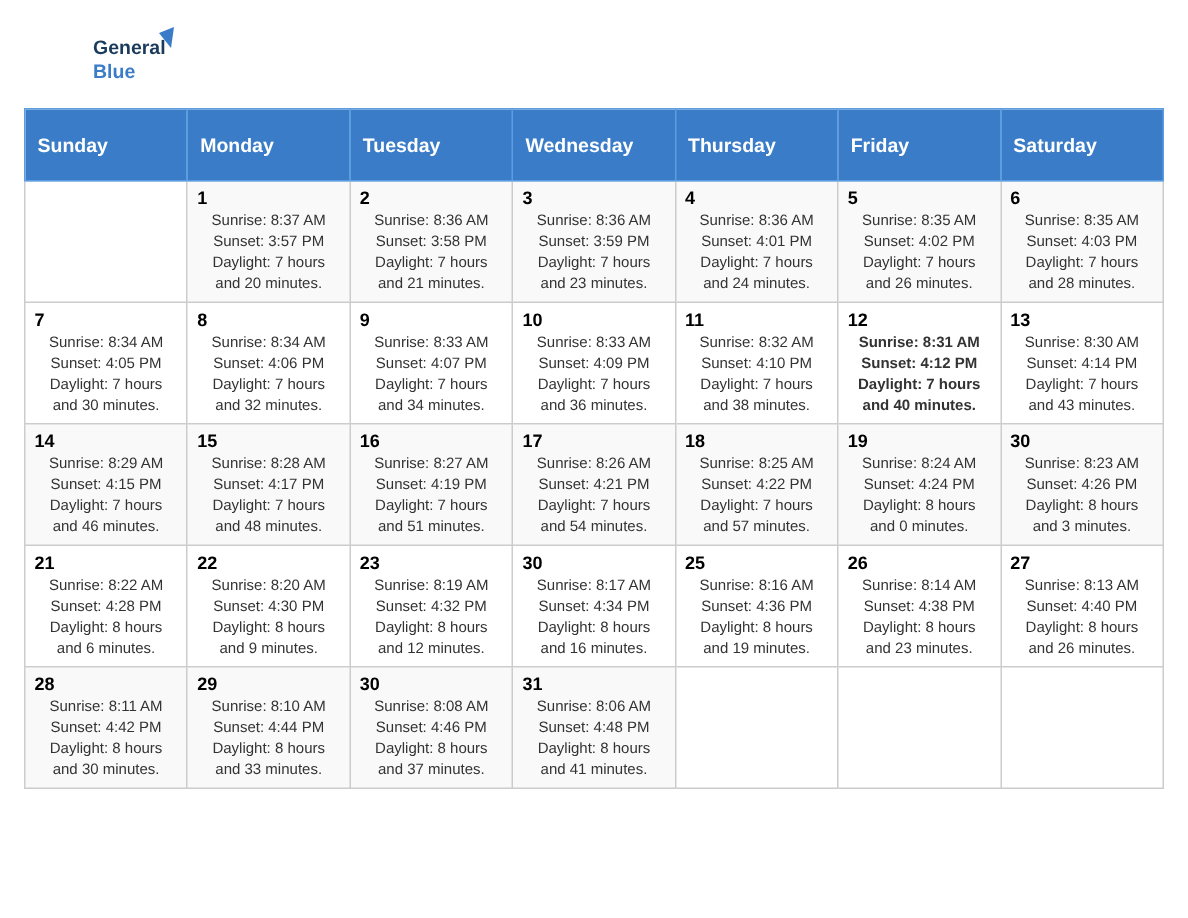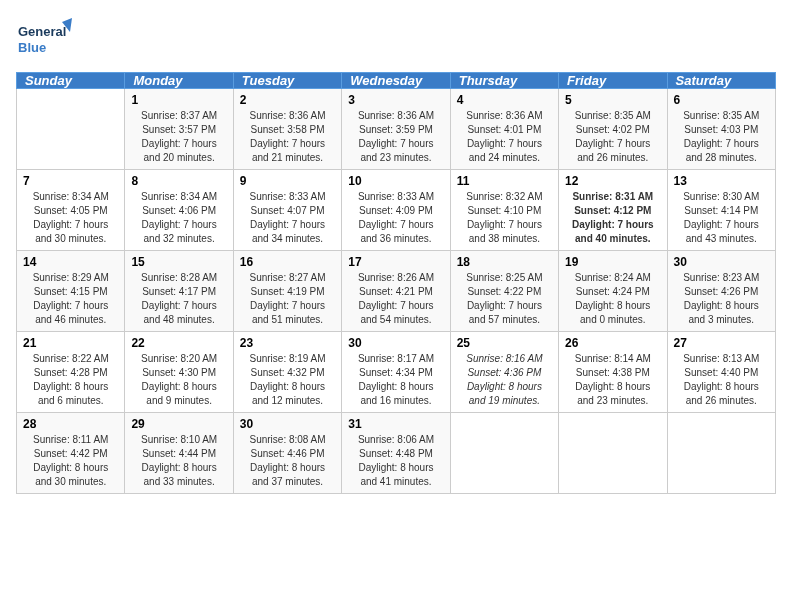--- a/index.html
+++ b/index.html
@@ -13,46 +13,46 @@
     .header {
       display: flex;
       justify-content: space-between;
       align-items: flex-start;
       margin-bottom: 12px;
     }
     .logo {
       display: flex;
       align-items: flex-end;
       gap: 4px;
+      margin-left: 44px;
     }
     .title-block { text-align: right; }
     .month-title {
       font-size: 32px;
       font-weight: normal;
       color: #1a1a1a;
     }
     .subtitle {
       font-size: 16px;
       color: #333;
       font-weight: bold;
     }
     table {
       width: 100%;
       border-collapse: collapse;
       font-size: 11px;
     }
     thead tr th {
       background: #3a7cc7;
       color: #fff;
-      padding: 0 8px;
+      padding: 16px 8px;
       text-align: left;
       font-size: 13px;
       font-weight: bold;
       border: 1px solid #5a9de0;
-      font-style: italic;
     }
     tbody tr td {
       border: 1px solid #ccc;
       padding: 4px 6px;
       vertical-align: top;
       width: 107px;
       min-height: 80px;
       background: #fff;
     }
     tbody tr:nth-child(odd) td { background: #f9f9f9; }
@@ -271,21 +271,21 @@
         </td>
         <td>
           <span class="day-number">30</span>
           <div class="day-info" style="white-space: pre-line;">Sunrise: 8:17 AM
 Sunset: 4:34 PM
 Daylight: 8 hours
 and 16 minutes.</div>
         </td>
         <td>
           <span class="day-number">25</span>
-          <div class="day-info" style="white-space: pre-line; font-style: italic;">Sunrise: 8:16 AM
+          <div class="day-info" style="white-space: pre-line;">Sunrise: 8:16 AM
 Sunset: 4:36 PM
 Daylight: 8 hours
 and 19 minutes.</div>
         </td>
         <td>
           <span class="day-number">26</span>
           <div class="day-info" style="white-space: pre-line;">Sunrise: 8:14 AM
 Sunset: 4:38 PM
 Daylight: 8 hours
 and 23 minutes.</div>

